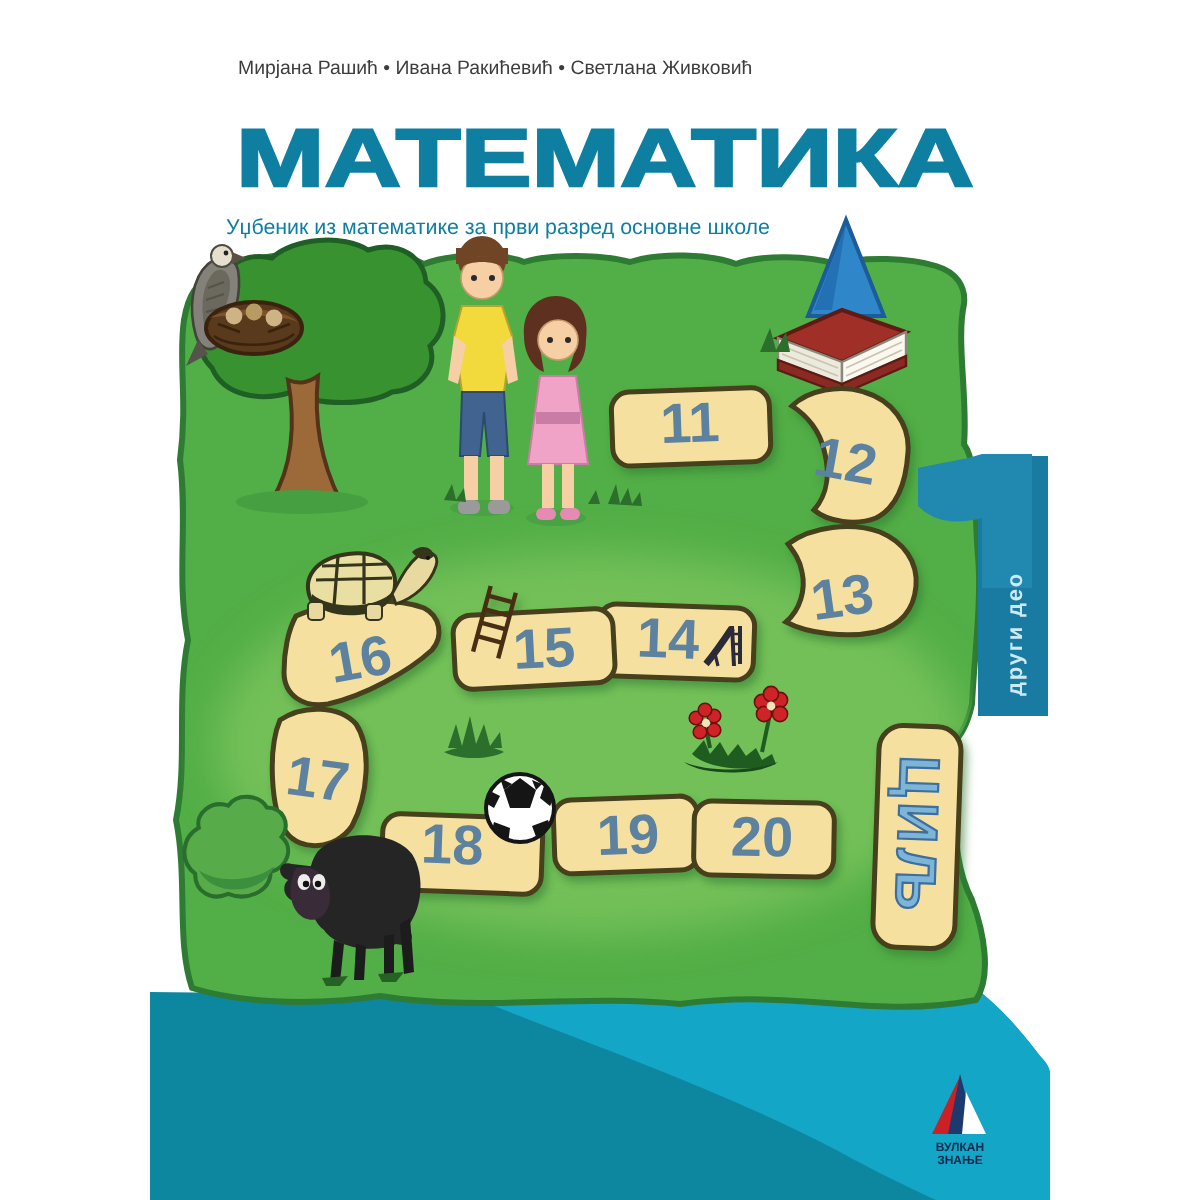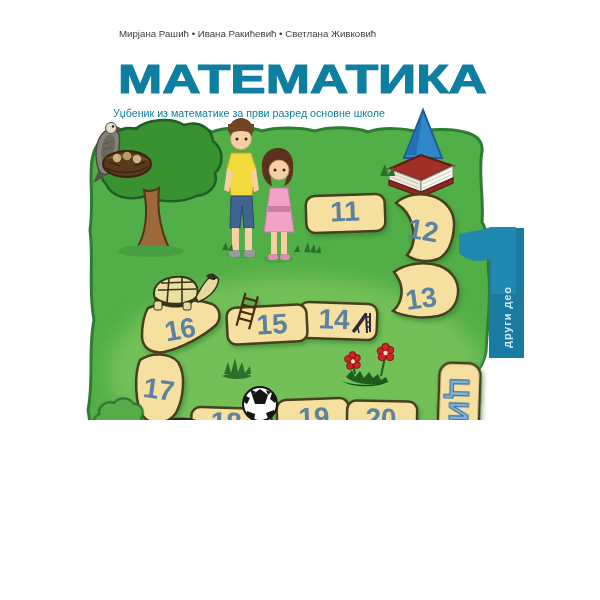--- a/index.html
+++ b/index.html
@@ -1,16 +1,16 @@
 <!DOCTYPE html>
 <html><head>
 <meta charset="utf-8">
 <style>
   html,body{margin:0;padding:0;background:#ffffff;}
-  .page{position:relative;width:600px;height:420px;background:#0ea5e9;overflow:hidden;
+  .page{position:relative;width:600px;height:600px;background:#0ea5e9;overflow:hidden;
         font-family:"Liberation Sans", sans-serif;}
 </style>
 </head>
 <body>
 <div class="page">
 <svg width="600" height="600" viewBox="0 0 600 600">
 
   <rect x="0" y="0" width="600" height="600" fill="#ffffff"></rect>
 
   <text x="119" y="37" font-size="9.7" fill="#3d3d3d">Мирјана Рашић • Ивана Ракићевић • Светлана Живковић</text>

